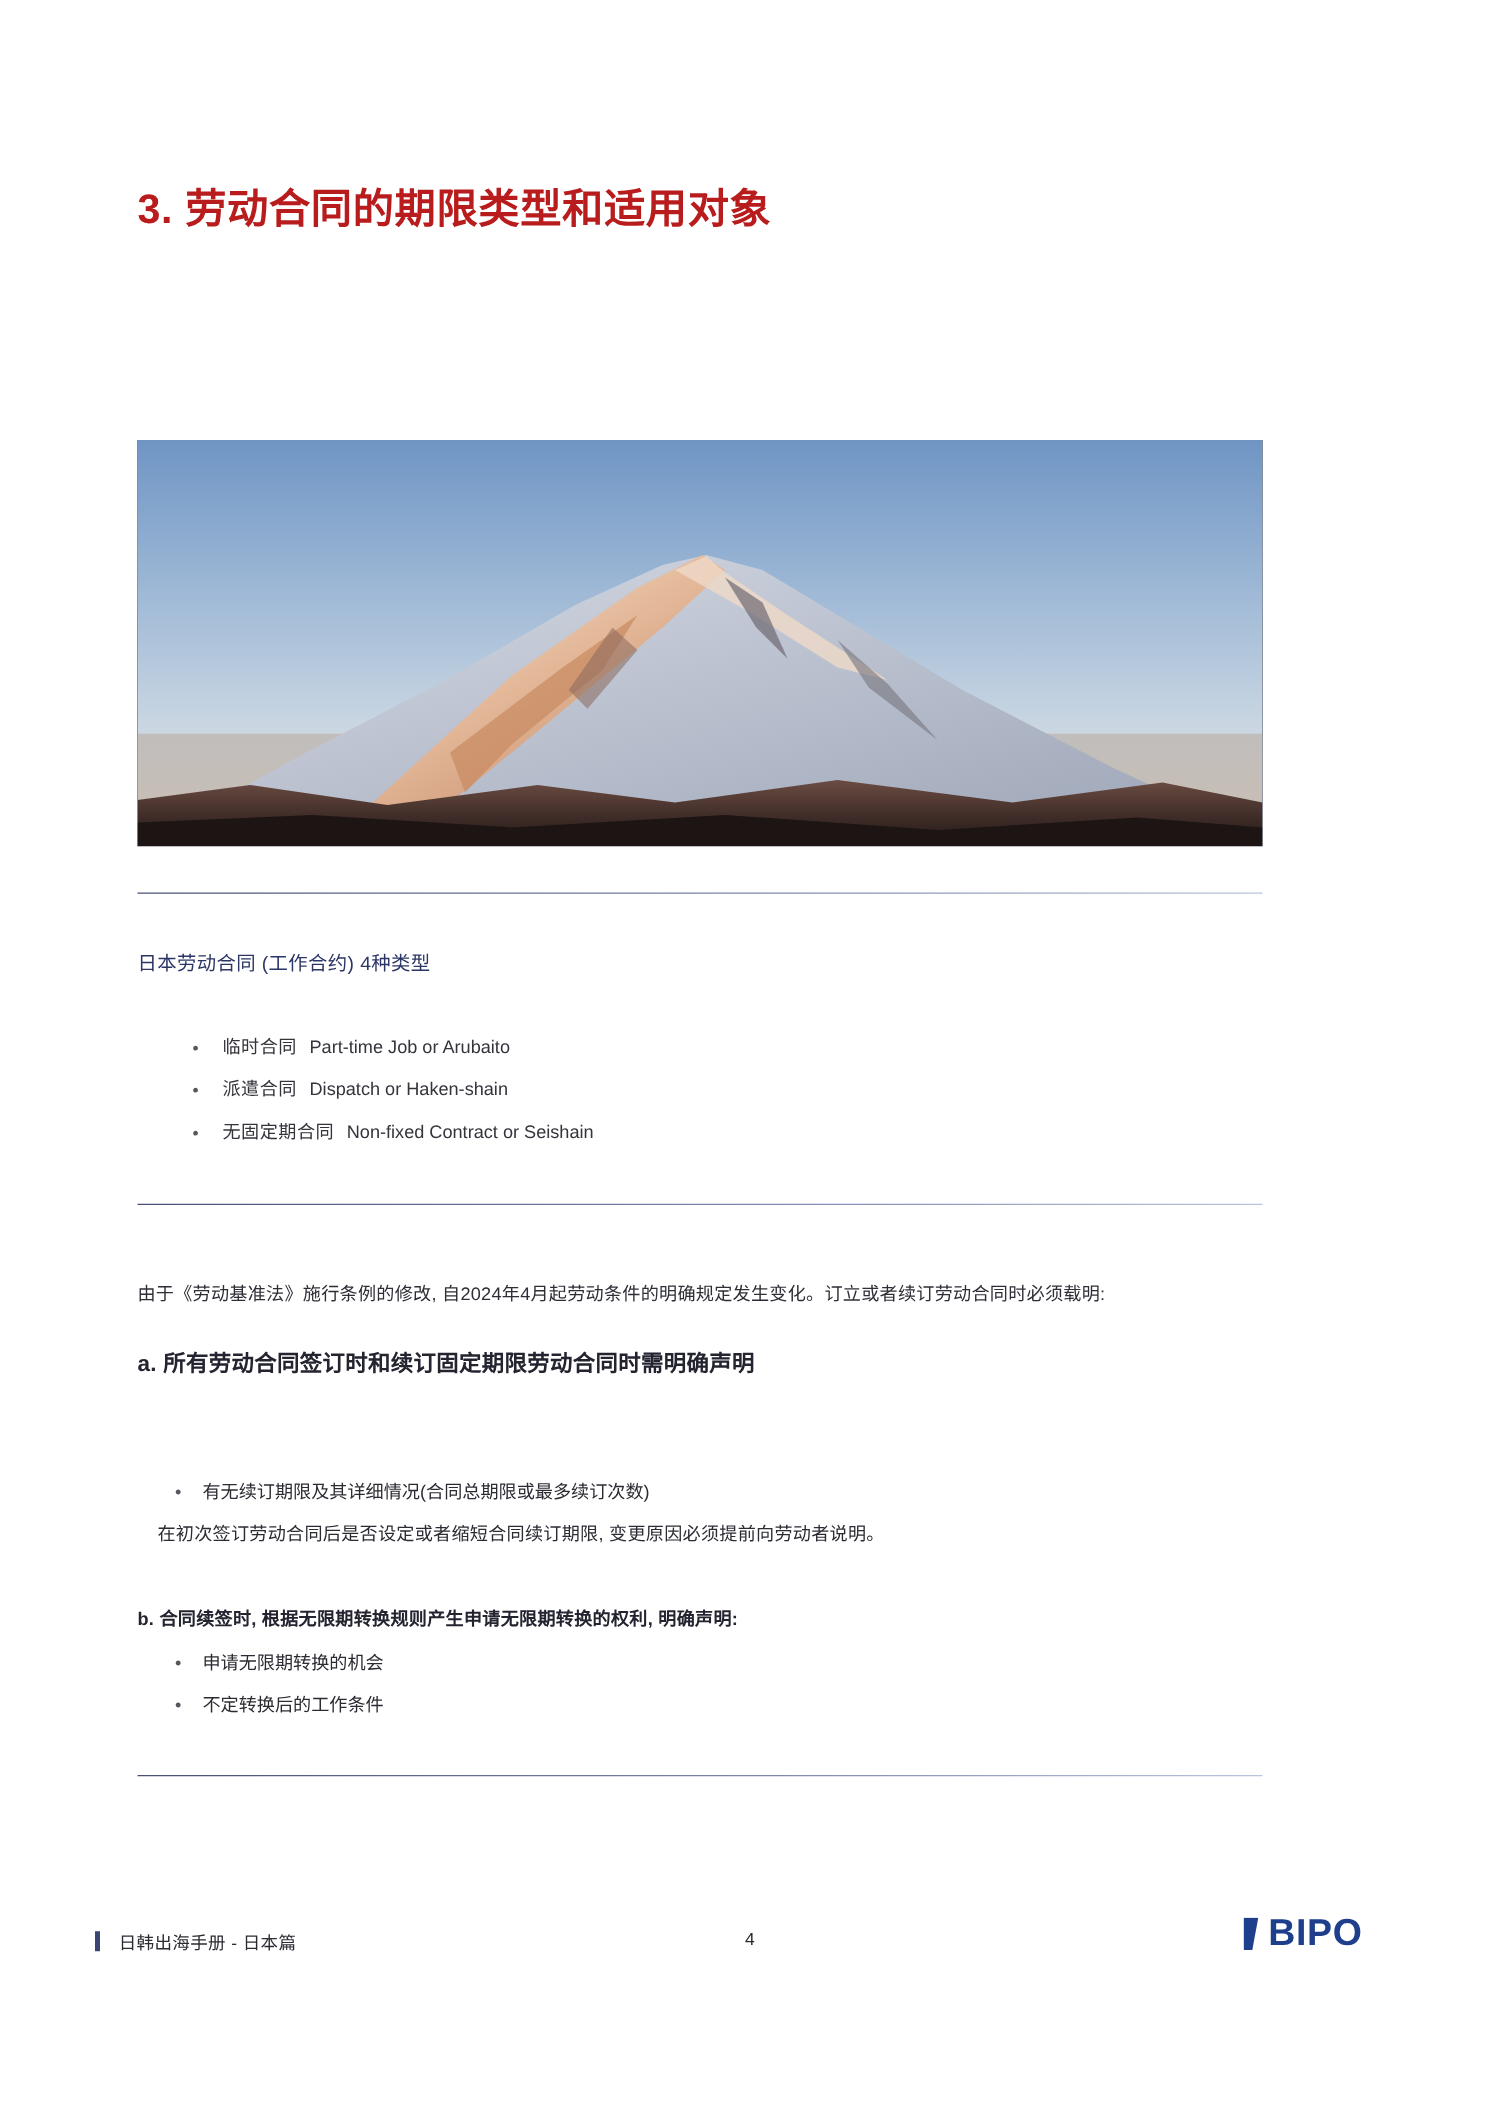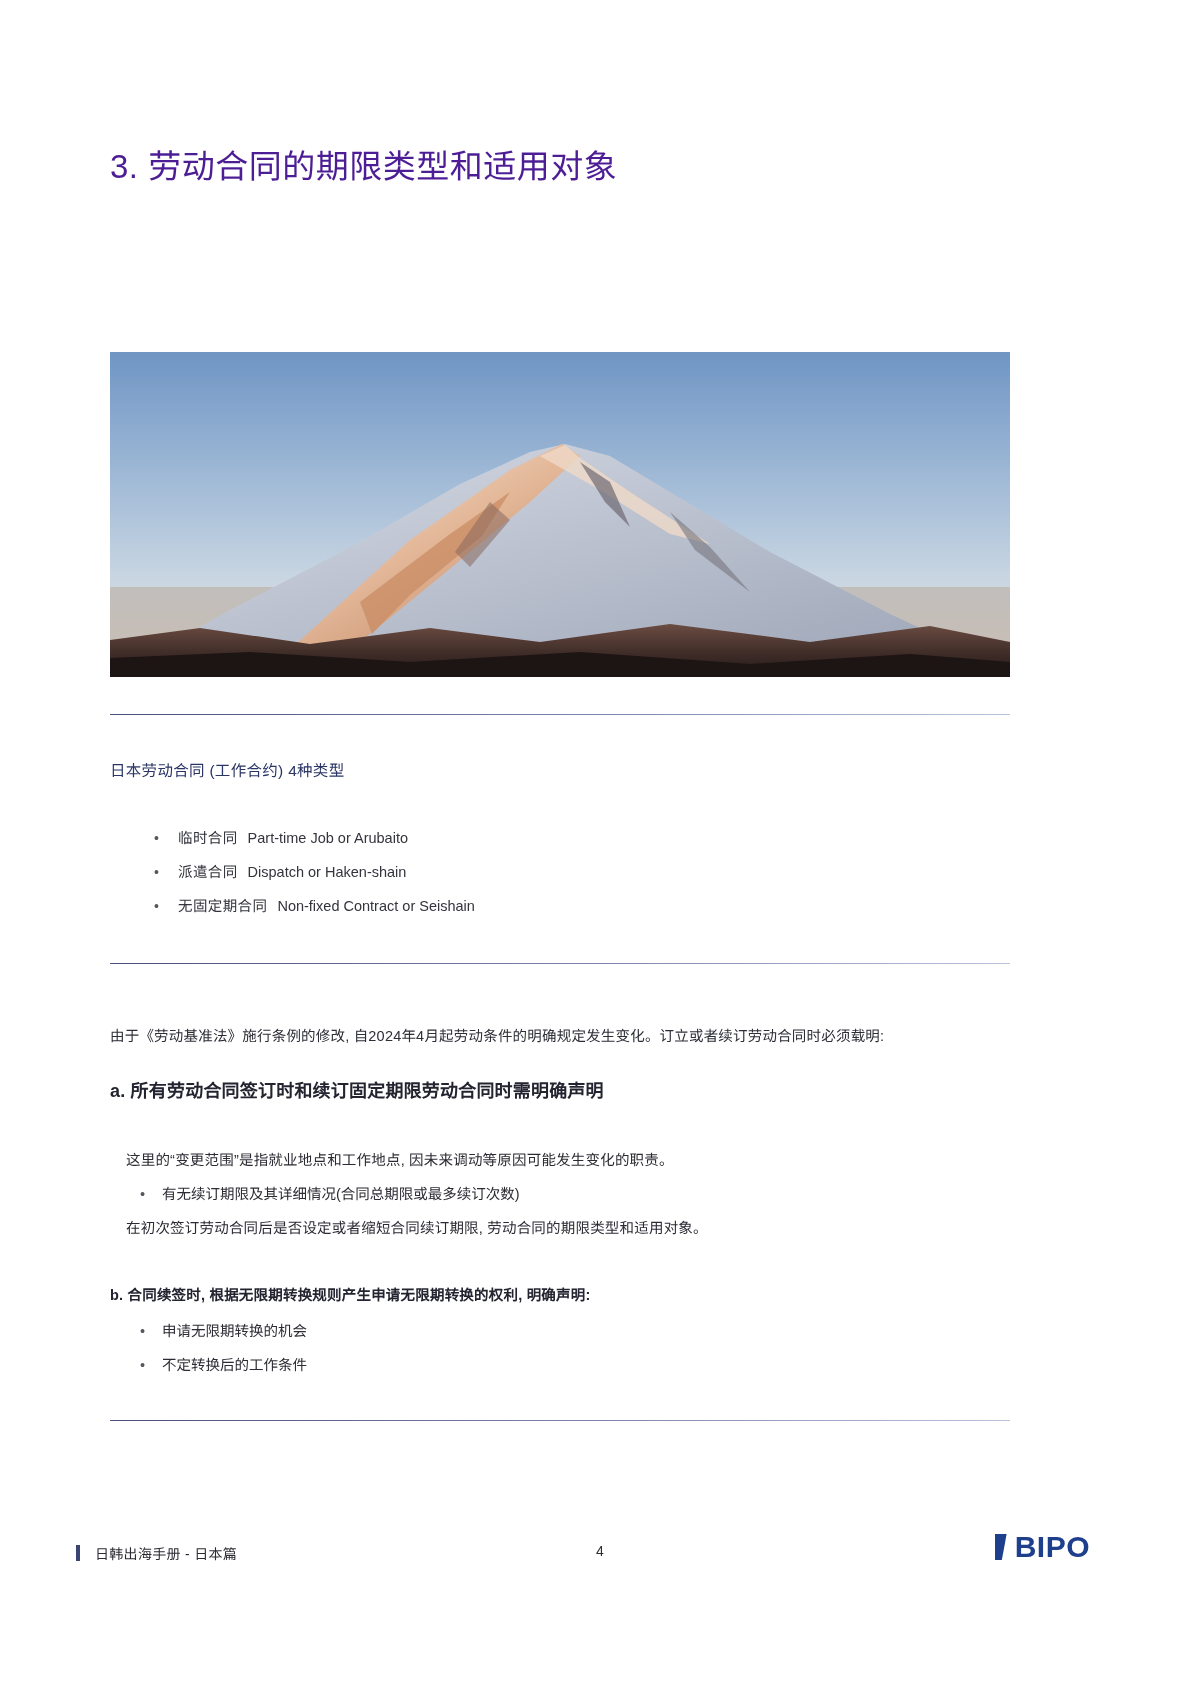--- a/index.html
+++ b/index.html
@@ -23,22 +23,22 @@
     box-sizing: border-box;
     padding: 0 110px;
   }
 
   
   .title {
     position: absolute;
     left: 110px;
     top: 118px;
     font-size: 33px;
-    font-weight: 400;
-    color: #4c1d95;
+    font-weight: 700;
+    color: #b91c1c;
     letter-spacing: 0.5px;
     white-space: nowrap;
   }
 
   
   .hero {
     position: absolute;
     left: 110px;
     top: 352px;
     width: 900px;
@@ -311,23 +311,22 @@
     <li>
       <span class="cn">无固定期合同</span><span class="en">Non-fixed Contract or Seishain</span>
     </li>
   </ul>
 
   <div class="rule r2"></div>
 
   <p class="intro">由于《劳动基准法》施行条例的修改, 自2024年4月起劳动条件的明确规定发生变化。订立或者续订劳动合同时必须载明:</p>
 
   <div class="sec-a-head">a. 所有劳动合同签订时和续订固定期限劳动合同时需明确声明</div>
-  <div class="sec-a-p1">这里的“变更范围”是指就业地点和工作地点, 因未来调动等原因可能发生变化的职责。</div>
   <div class="sec-a-b2">有无续订期限及其详细情况(合同总期限或最多续订次数)</div>
-  <div class="sec-a-p2">在初次签订劳动合同后是否设定或者缩短合同续订期限, 劳动合同的期限类型和适用对象。</div>
+  <div class="sec-a-p2">在初次签订劳动合同后是否设定或者缩短合同续订期限, 变更原因必须提前向劳动者说明。</div>
 
   <div class="sec-b-head">b. 合同续签时, 根据无限期转换规则产生申请无限期转换的权利, 明确声明:</div>
   <div class="sec-b-b1">申请无限期转换的机会</div>
   <div class="sec-b-b2">不定转换后的工作条件</div>
 
   <div class="rule r3"></div>
 
   <div class="footer-left">
     <span class="footer-bar"></span>
     <span class="footer-text">日韩出海手册 - 日本篇</span>

